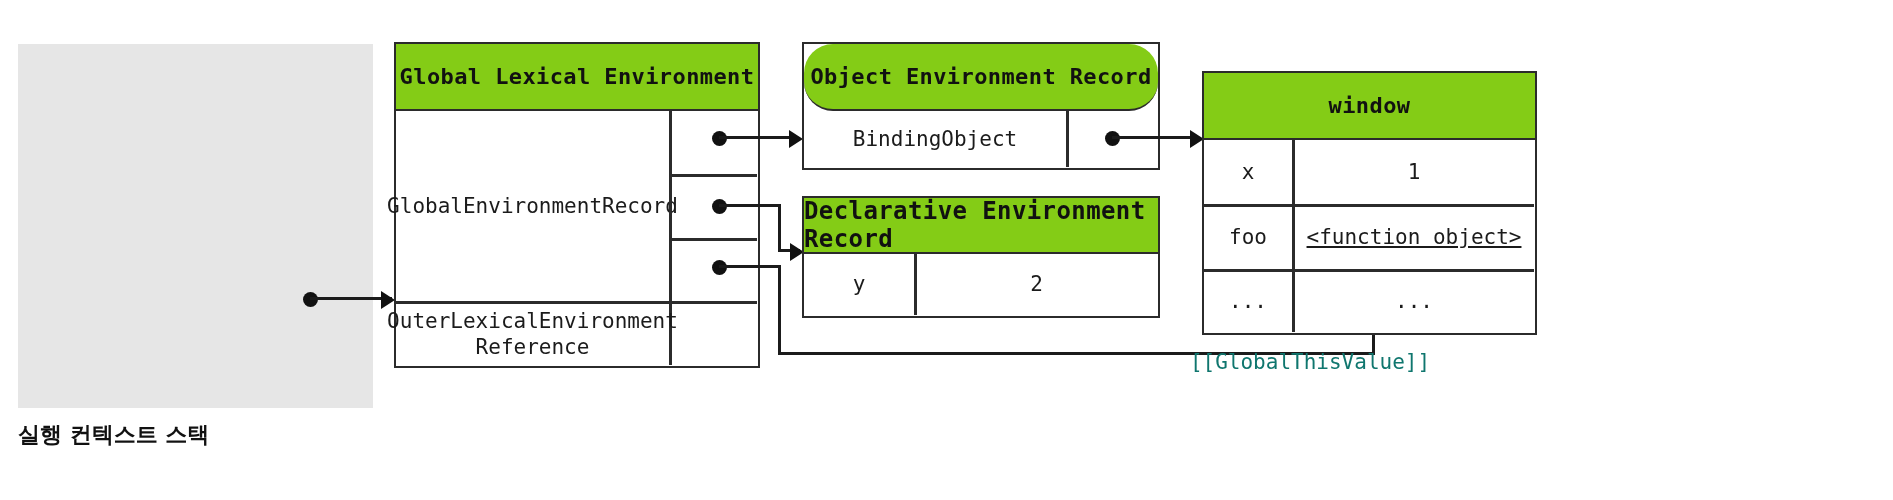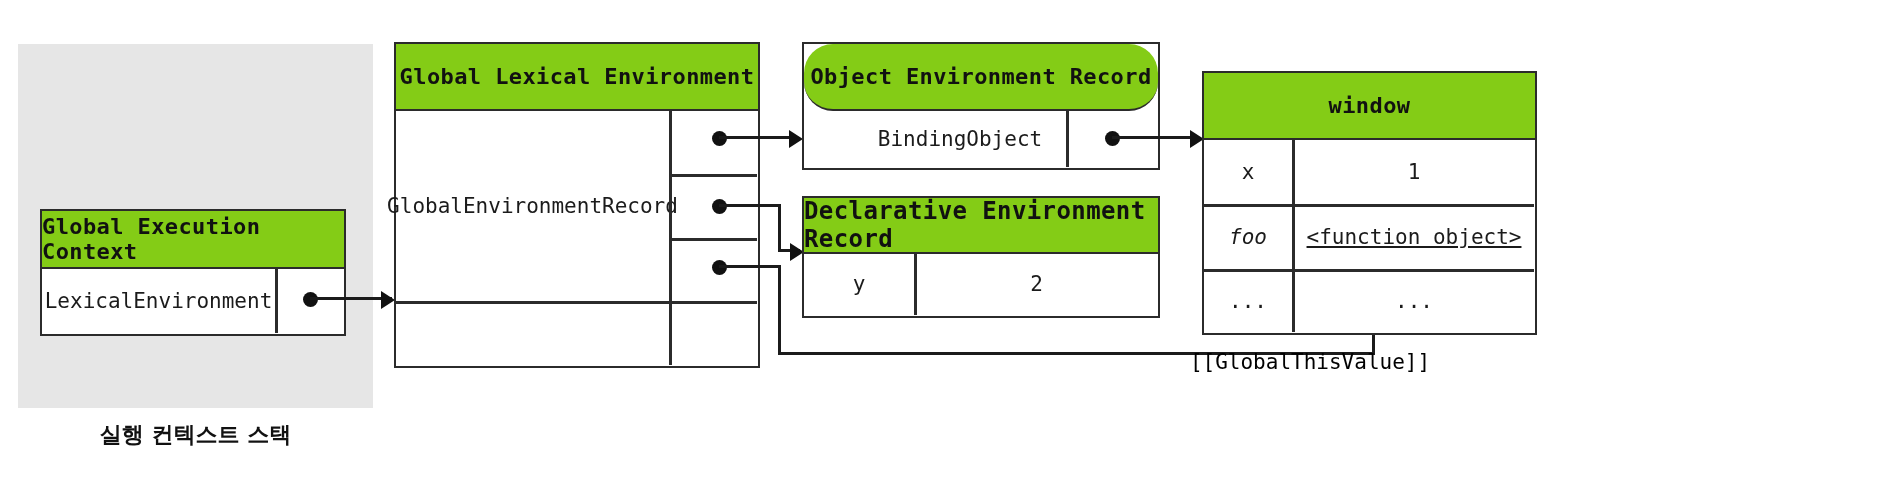--- a/index.html
+++ b/index.html
@@ -20,54 +20,46 @@
   .cell{
     box-sizing:border-box;display:flex;align-items:center;justify-content:center;
     color:#1b1b1b;text-align:center;line-height:1.25;
   }
   .vline{position:absolute;background:#2b2b2b;width:2.5px;}
   .hline{position:absolute;background:#2b2b2b;height:2.5px;}
 
   
   #stack-panel{position:absolute;left:18px;top:44px;width:355px;height:364px;background:#e6e6e6;}
   #stack-caption{
-    position:absolute;left:18px;top:420px;width:355px;text-align:center;
+    position:absolute;left:18px;top:420px;width:355px;text-align:left;
     font-family:"DejaVu Sans","Liberation Sans",sans-serif;
     font-weight:bold;font-size:22px;color:#111;
   }
 
   
   .conn{position:absolute;background:#1b1b1b;}
   .dot{position:absolute;width:15px;height:15px;border-radius:50%;background:#111;}
   .arrowhead{position:absolute;width:0;height:0;}
   .ah-right{border-top:9px solid transparent;border-bottom:9px solid transparent;border-left:14px solid #111;}
   .ah-up{border-left:9px solid transparent;border-right:9px solid transparent;border-bottom:14px solid #111;}
 
   .ftxt{font-size:21px;}
   .hdrtxt{font-size:22px;}
   #gtv-label{
     position:absolute;left:1170px;top:350px;width:280px;text-align:center;
-    font-size:21px;color:#000000;
+    font-size:21px;color:#0f766e;
   }
 </style>
 </head>
 <body>
 
 <div class="stage">
 
   <div id="stack-panel"></div>
 
-  <div class="box" style="left:40px;top:209px;width:306px;height:127px;">
-    <div class="hdr hdrtxt" style="height:58px;">Global Execution Context</div>
-    <div style="position:absolute;left:0;top:58px;width:301.5px;height:64px;">
-      <div class="cell ftxt" style="position:absolute;left:0;top:0;width:233px;height:64px;">LexicalEnvironment</div>
-      <div class="vline" style="left:233px;top:0;height:64px;"></div>
-      <div class="cell" style="position:absolute;left:235px;top:0;width:66px;height:64px;"></div>
-    </div>
-  </div>
 
   <div id="stack-caption">실행 컨텍스트 스택</div>
 
   <div class="dot" style="left:303px;top:292px;"></div>
 
   <div class="conn" style="left:310px;top:297px;width:82px;height:3px;"></div>
   <div class="arrowhead ah-right" style="left:381px;top:291px;"></div>
 
   <div class="box" style="left:394px;top:42px;width:366px;height:326px;">
     <div class="hdr hdrtxt" style="height:67px;">Global Lexical Environment</div>
@@ -78,20 +70,24 @@
       <div class="vline" style="left:273px;top:0;height:254px;"></div>
 
       <div class="cell" style="position:absolute;left:275px;top:0;width:86px;height:63px;"></div>
       <div class="hline" style="left:275px;top:63px;width:86px;"></div>
       <div class="cell" style="position:absolute;left:275px;top:65px;width:86px;height:62px;"></div>
       <div class="hline" style="left:275px;top:127px;width:86px;"></div>
       <div class="cell" style="position:absolute;left:275px;top:129px;width:86px;height:61px;"></div>
 
       <div class="hline" style="left:0;top:190px;width:361px;"></div>
 
+      <div class="cell ftxt" style="position:absolute;left:0;top:192px;width:273px;height:62px;flex-direction:column;">
+        <span>OuterLexicalEnvironment</span>
+        <span>Reference</span>
+      </div>
     </div>
   </div>
 
   <div class="dot" style="left:712px;top:131px;"></div>
   <div class="dot" style="left:712px;top:199px;"></div>
   <div class="dot" style="left:712px;top:260px;"></div>
 
   <div class="conn" style="left:719px;top:136px;width:78px;height:3px;"></div>
   <div class="arrowhead ah-right" style="left:789px;top:130px;"></div>
 
@@ -104,21 +100,21 @@
   <div class="conn" style="left:778px;top:265px;width:3px;height:90px;"></div>
   <div class="conn" style="left:778px;top:352px;width:597px;height:3px;"></div>
   <div class="conn" style="left:1372px;top:306px;width:3px;height:49px;"></div>
   <div class="arrowhead ah-up" style="left:1364px;top:294px;"></div>
 
   <div id="gtv-label">[[GlobalThisValue]]</div>
 
   <div class="box" style="left:802px;top:42px;width:358px;height:128px;">
     <div class="hdr hdrtxt" style="height:67px;border-radius:29px;">Object Environment Record</div>
     <div style="position:absolute;left:0;top:67px;width:353px;height:56px;">
-      <div class="cell ftxt" style="position:absolute;left:0;top:0;width:262px;height:56px;margin-left:25px;">BindingObject</div>
+      <div class="cell ftxt" style="position:absolute;left:0;top:0;width:262px;height:56px;">BindingObject</div>
       <div class="vline" style="left:262px;top:0;height:56px;"></div>
       <div class="cell" style="position:absolute;left:264px;top:0;width:89px;height:56px;"></div>
     </div>
   </div>
 
   <div class="dot" style="left:1105px;top:131px;"></div>
   <div class="conn" style="left:1112px;top:136px;width:85px;height:3px;"></div>
   <div class="arrowhead ah-right" style="left:1190px;top:130px;"></div>
 
   <div class="box" style="left:802px;top:196px;width:358px;height:122px;">
@@ -131,21 +127,21 @@
   </div>
 
   <div class="box" style="left:1202px;top:42px;width:335px;height:264px;margin-top:29px;">
     <div class="hdr hdrtxt" style="height:67px;">window</div>
     <div style="position:absolute;left:0;top:67px;width:330px;height:192px;">
 
       <div class="cell ftxt" style="position:absolute;left:0;top:0;width:88px;height:64px;">x</div>
       <div class="cell ftxt" style="position:absolute;left:90px;top:0;width:240px;height:64px;">1</div>
       <div class="hline" style="left:0;top:64px;width:330px;"></div>
 
-      <div class="cell ftxt" style="position:absolute;left:0;top:66px;width:88px;height:63px;font-style:italic;">foo</div>
+      <div class="cell ftxt" style="position:absolute;left:0;top:66px;width:88px;height:63px;">foo</div>
       <div class="cell ftxt" style="position:absolute;left:90px;top:66px;width:240px;height:63px;text-decoration:underline;">&lt;function object&gt;</div>
       <div class="hline" style="left:0;top:129px;width:330px;"></div>
 
       <div class="cell ftxt" style="position:absolute;left:0;top:131px;width:88px;height:61px;">...</div>
       <div class="cell ftxt" style="position:absolute;left:90px;top:131px;width:240px;height:61px;">...</div>
 
       <div class="vline" style="left:88px;top:0;height:192px;"></div>
     </div>
   </div>
 

